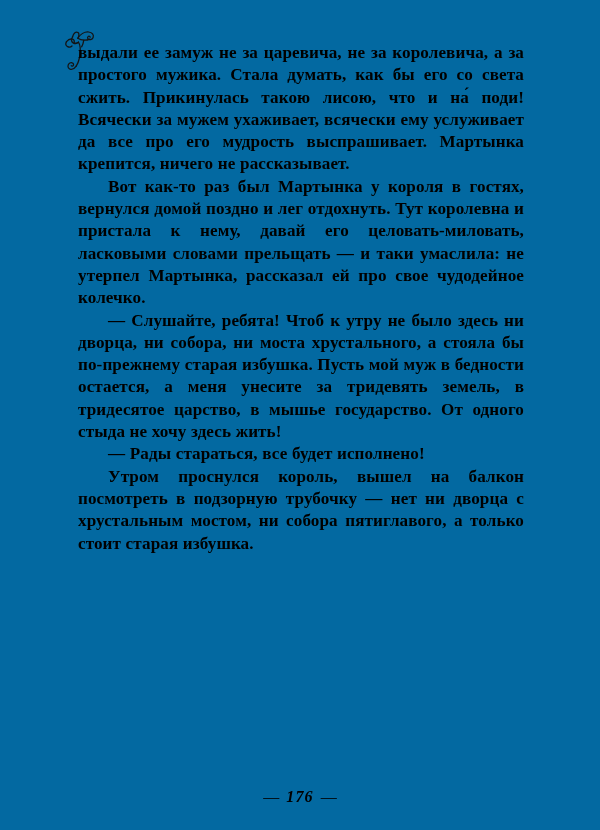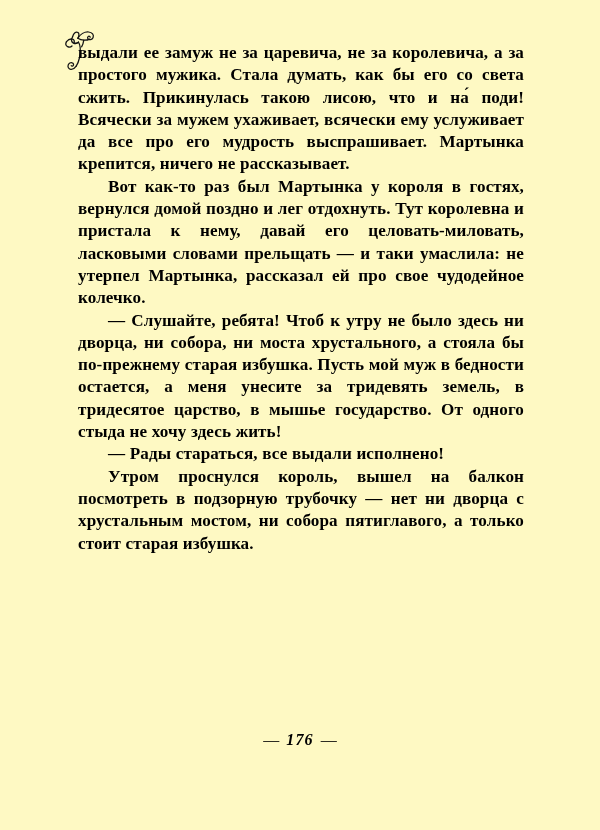--- a/index.html
+++ b/index.html
@@ -12,21 +12,21 @@
     height: 830px;
     overflow: hidden;
     font-family: "Liberation Serif", "DejaVu Serif", serif;
     color: #000000;
     position: relative;
   }
 
   .page {
     position: absolute;
     inset: 0;
-    background: #fef9c3;
+    background: #0369a1;
   }
 
   
   .ornament {
     position: absolute;
     left: 60px;
     top: 27px;
     width: 44px;
     height: 46px;
     pointer-events: none;
@@ -61,21 +61,21 @@
   
   p.para.cont {
     text-indent: 0;
   }
 
   
   .folio {
     position: absolute;
     left: 0;
     right: 0;
-    top: 731px;
+    top: 788px;
     text-align: center;
     font-size: 16px;
     font-style: italic;
     font-weight: 700;
     letter-spacing: 1.2px;
     font-family: "Liberation Serif", "DejaVu Serif", serif;
   }
   .folio .rule {
     font-style: normal;
     font-weight: 400;
@@ -103,21 +103,21 @@
       <path d="M18.4 15.2 C17.0 16.2 15.2 16.3 13.9 15.4"></path>
       <path d="M6.5 14.6 C8.2 12.6 10.4 11.6 12.5 12.2 C13.9 12.6 14.6 13.9 14.2 15.0"></path>
       <path d="M6.5 14.6 C5.4 16.6 5.8 18.6 7.6 19.6 C9.0 20.4 10.9 20.1 12.0 19.0"></path>
     </svg>
   </div>
 
   <div class="textblock">
     <p class="para cont">выдали ее замуж не за царевича, не за королевича, а за простого мужика. Стала думать, как бы его со света сжить. Прикинулась такою лисою, что и на́ поди! Всячески за мужем ухаживает, всячески ему услуживает да все про его мудрость выспрашивает. Мартынка крепится, ничего не рассказывает.</p>
     <p class="para">Вот как-то раз был Мартынка у короля в гостях, вернулся домой поздно и лег отдохнуть. Тут королевна и пристала к нему, давай его целовать-миловать, ласковыми словами прельщать — и таки умаслила: не утерпел Мартынка, рассказал ей про свое чудодейное колечко.</p>
     <p class="para">— Слушайте, ребята! Чтоб к утру не было здесь ни дворца, ни собора, ни моста хрустального, а стояла бы по-прежнему старая избушка. Пусть мой муж в бедности остается, а меня унесите за тридевять земель, в тридесятое царство, в мышье государство. От одного стыда не хочу здесь жить!</p>
-    <p class="para">— Рады стараться, все выдали исполнено!</p>
+    <p class="para">— Рады стараться, все будет исполнено!</p>
     <p class="para">Утром проснулся король, вышел на балкон посмотреть в подзорную трубочку — нет ни дворца с хрустальным мостом, ни собора пятиглавого, а только стоит старая избушка.</p>
   </div>
 
   <div class="folio">
     <span class="rule">—</span><span class="num">176</span><span class="rule">—</span>
   </div>
 
 </div>
 
 </body></html>

